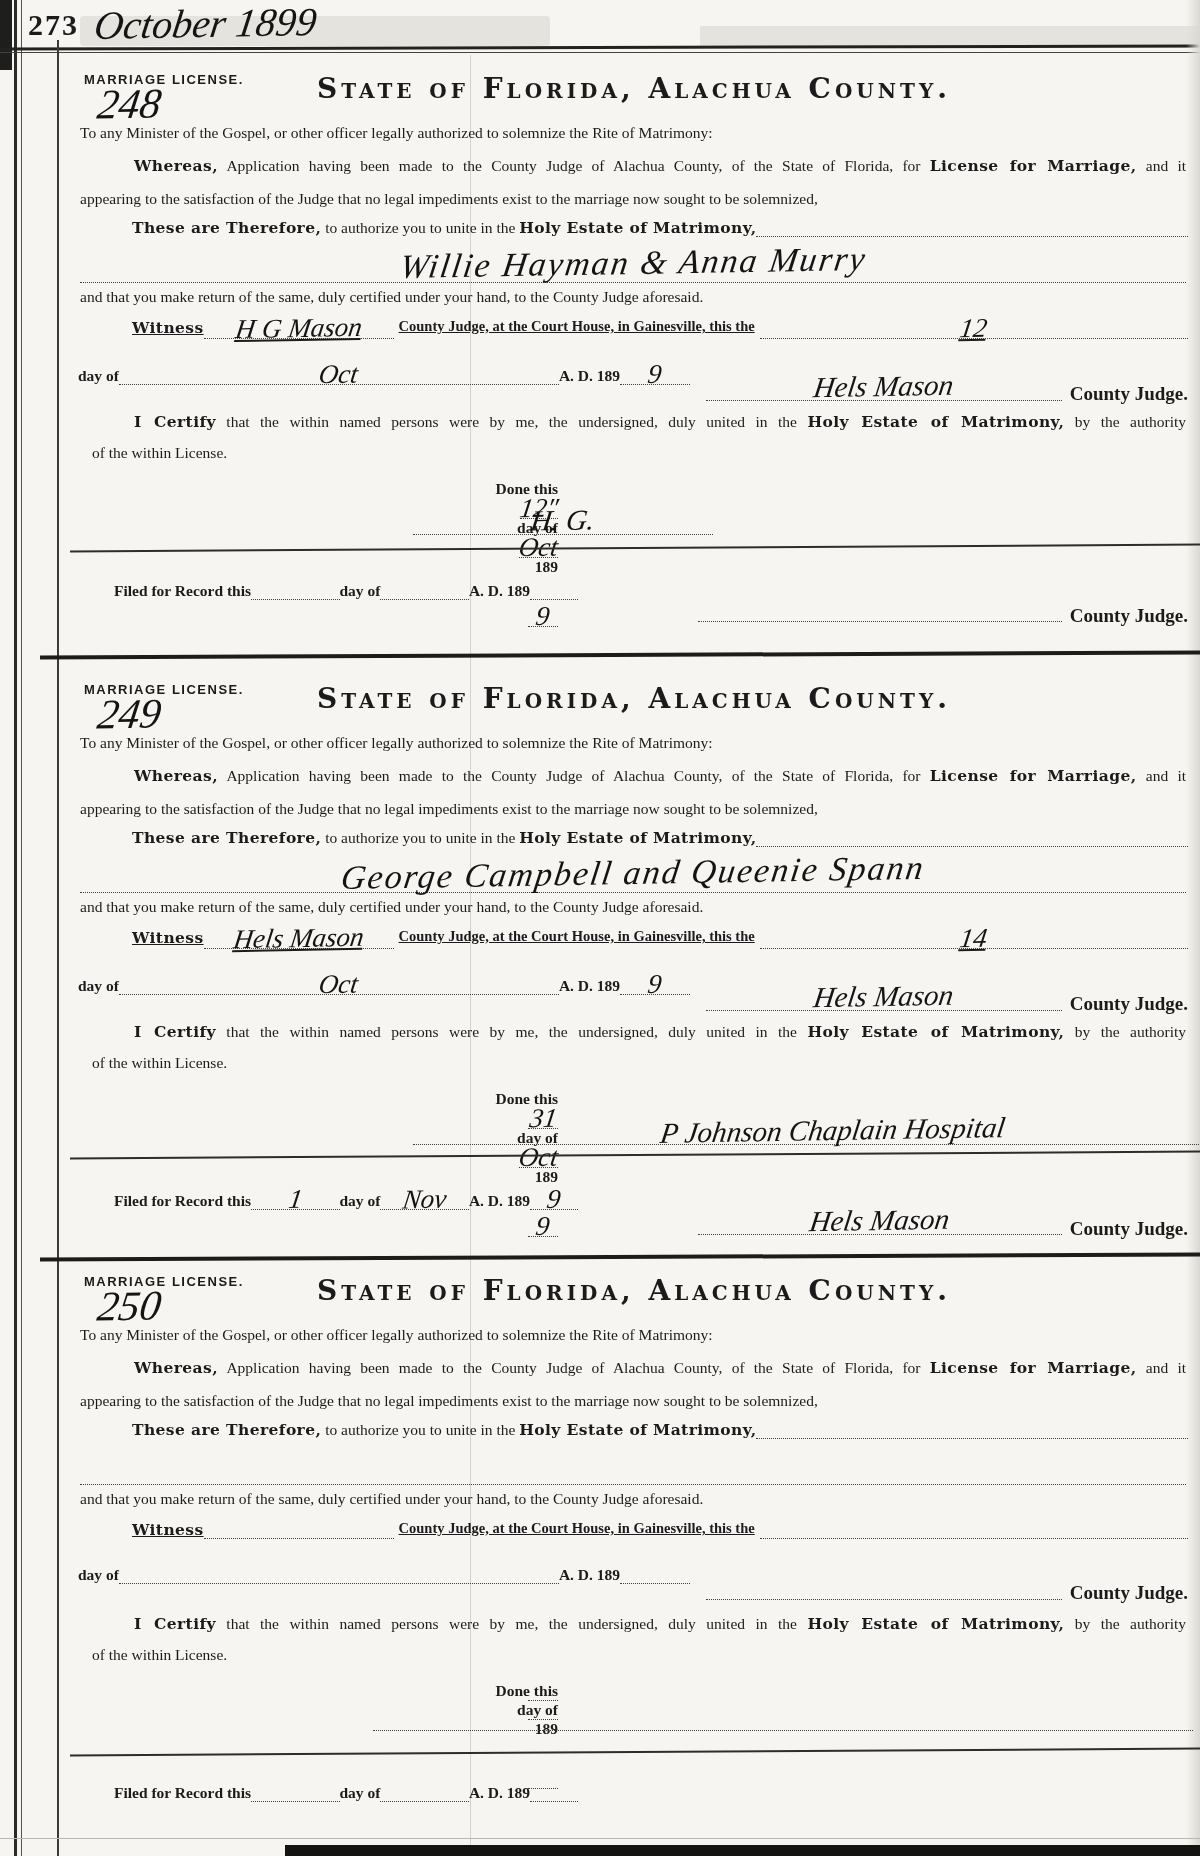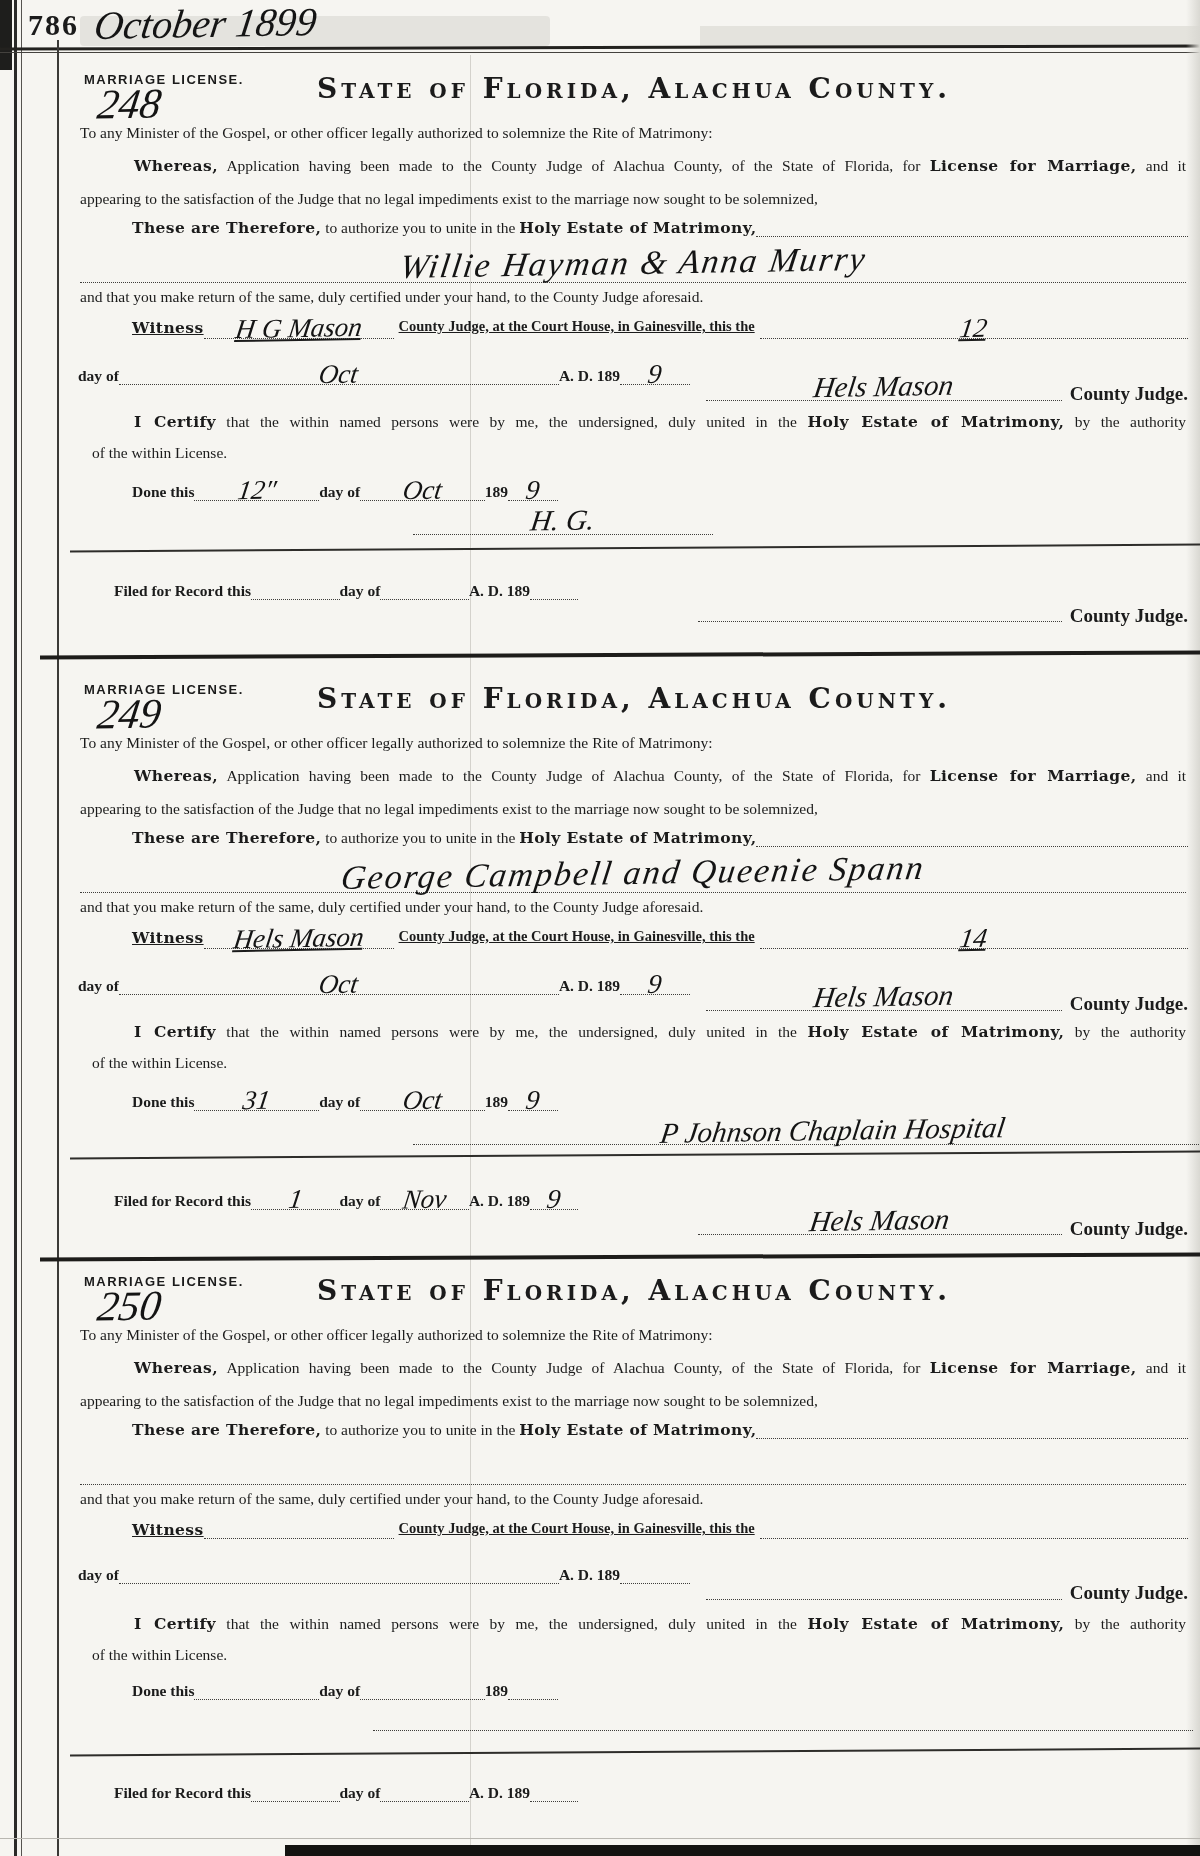--- a/index.html
+++ b/index.html
@@ -65,21 +65,21 @@
   .r-witness .fill-sig{flex:0 0 190px;}
   .r-witness .fill-day{flex:1;}
   .r-dayof{position:absolute;top:300px;left:0;width:1110px;display:flex;align-items:flex-end;}
   .r-dayof .fill-month{flex:0 0 440px;}
   .r-dayof .fill-digit{flex:0 0 70px;}
   .r-dayof .sigline{flex:1;position:relative;top:16px;margin-left:16px;}
   .r-dayof .cj{top:20px;}
   .r-certify{position:absolute;top:352px;left:2px;width:1106px;text-indent:54px;
              text-align:justify;text-align-last:justify;}
   .r-certify2{position:absolute;top:384px;left:14px;width:1106px;}
-  .r-done{position:absolute;top:420px;left:0;width:480px;display:flex;align-items:flex-end;padding-left:54px;box-sizing:border-box;}
+  .r-done{position:absolute;top:420px;left:0;width:480px;display:flex;align-items:flex-end;padding-left:54px;box-sizing:border-box;flex-direction:column;}
   .r-done .fill1{flex:1;}
   .r-done .fill2{flex:1;}
   .r-done .fill3{flex:0 0 50px;}
   .r-done-sig{position:absolute;top:450px;border-bottom:1.6px dotted #3f3e3b;text-align:center;}
   .r-filed{position:absolute;top:510px;left:0;width:500px;display:flex;align-items:flex-end;padding-left:36px;box-sizing:border-box;}
   .r-filed .fill{flex:1;}
   .r-filed .fill3{flex:0 0 48px;}
   .r-filed-lbl{font-weight:bold;white-space:nowrap;margin-top:12px;}
   .r-filed-sig{position:absolute;top:540px;left:620px;width:490px;display:flex;align-items:flex-end;}
   .r-filed-sig .sigline{flex:1;}
@@ -89,21 +89,21 @@
 </head>
 <body>
 
 <div class="page">
 
   <div class="corner-blot"></div>
   <div class="edge-left1"></div>
   <div class="edge-left2"></div>
   <div class="top-smudge"></div>
   <div class="top-smudge2"></div>
-  <div class="page-number">786</div>
+  <div class="page-number">273</div>
   <div class="header-script"><span class="hw hw-header">October 1899</span></div>
   <div class="rule-top1"></div>
   <div class="rule-top2"></div>
   <div class="margin-vline"></div>
   <div class="fold-vline"></div>
   <div class="right-shade"></div>
 
   <section class="license" style="top:60px;">
     <div class="r-label">MARRIAGE LICENSE.</div>
     <div class="r-number"><span class="hw hw-num">248</span></div>

